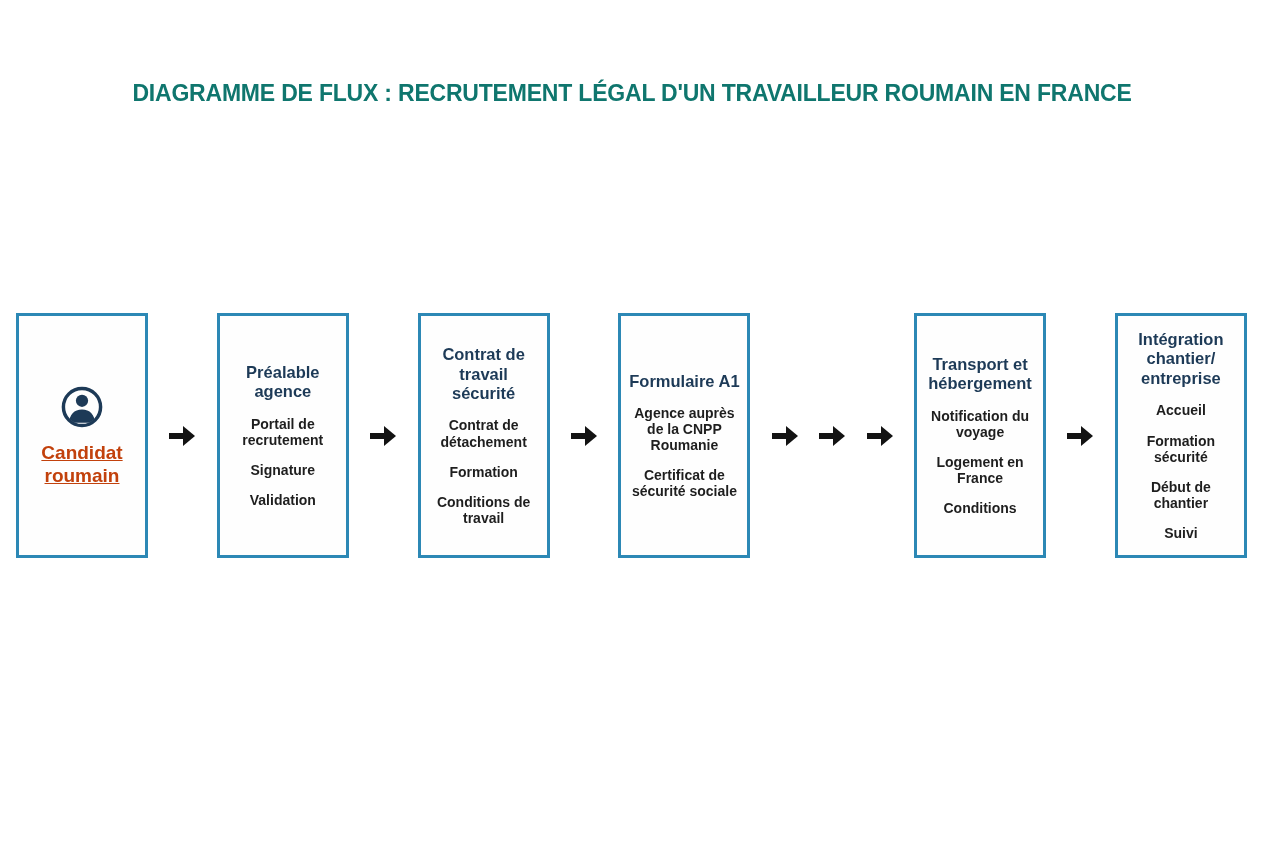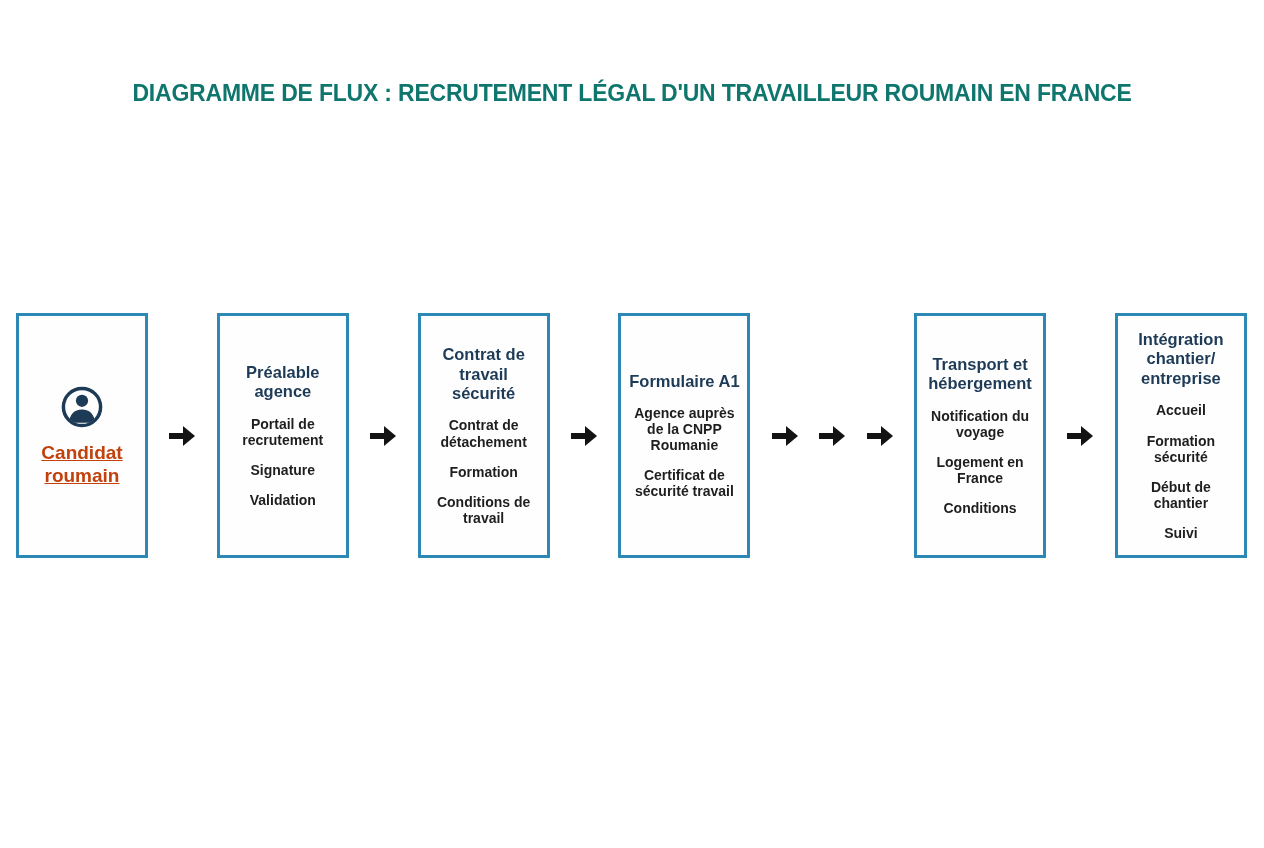--- a/index.html
+++ b/index.html
@@ -127,21 +127,21 @@
     <div class="box-item">Contrat de détachement</div>
     <div class="box-item">Formation</div>
     <div class="box-item">Conditions de travail</div>
   </div>
 
   <div class="arrow"></div>
 
   <div class="box">
     <div class="box-title">Formulaire A1</div>
     <div class="box-item">Agence auprès de la CNPP Roumanie</div>
-    <div class="box-item">Certificat de sécurité travail</div>
+    <div class="box-item">Certificat de sécurité sociale</div>
   </div>
 
   <div class="arrow"></div>
 
 
   <div class="arrow"></div>
 
 
   <div class="arrow"></div>
 

